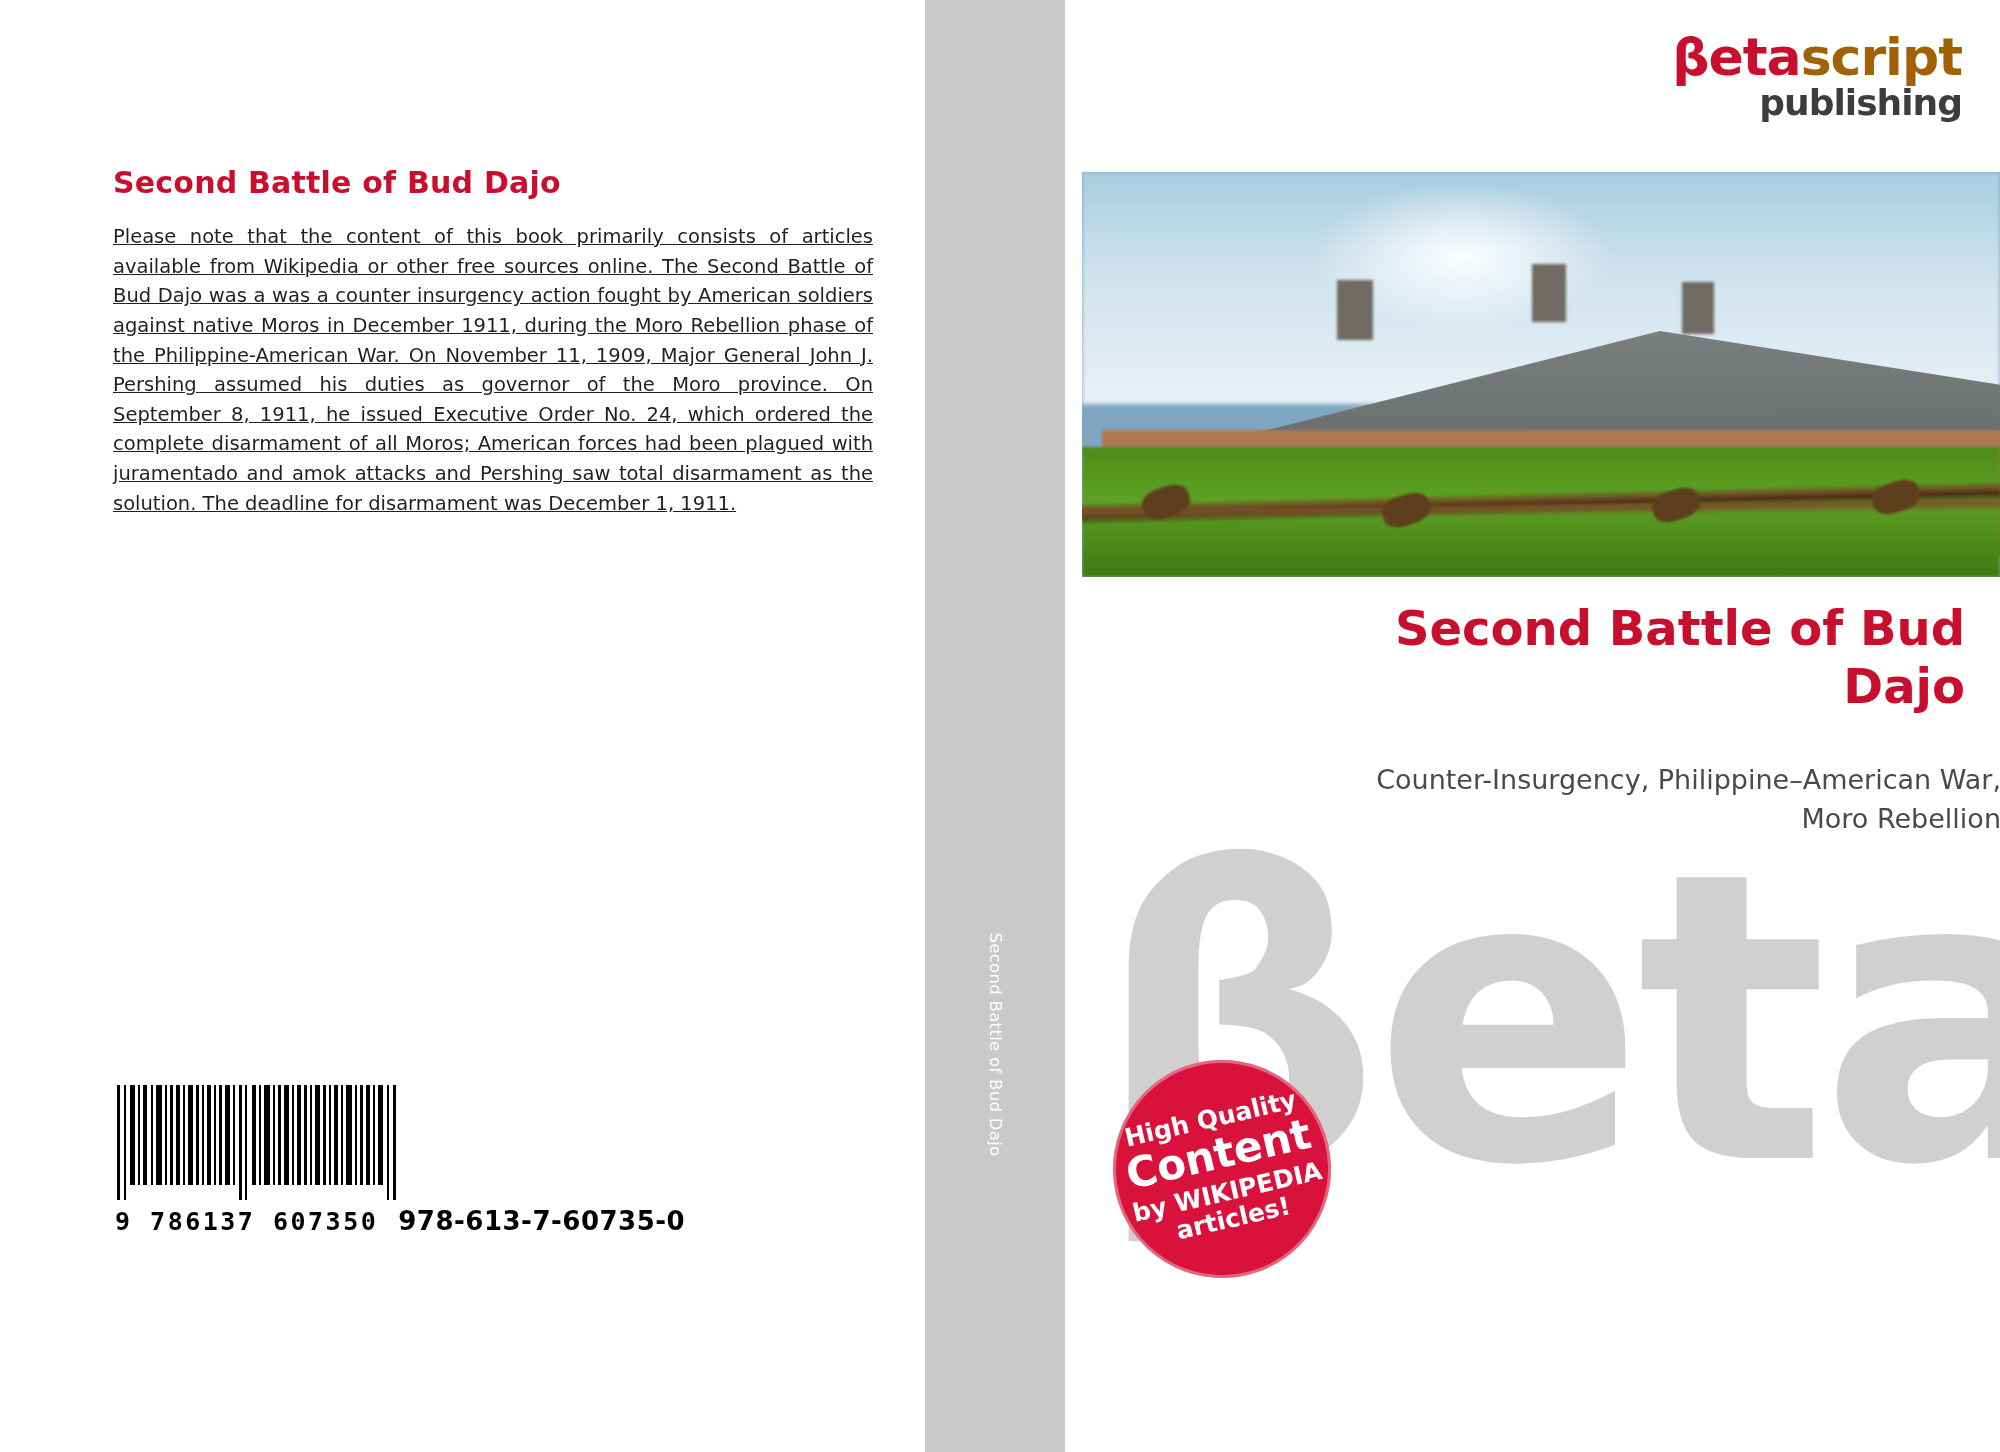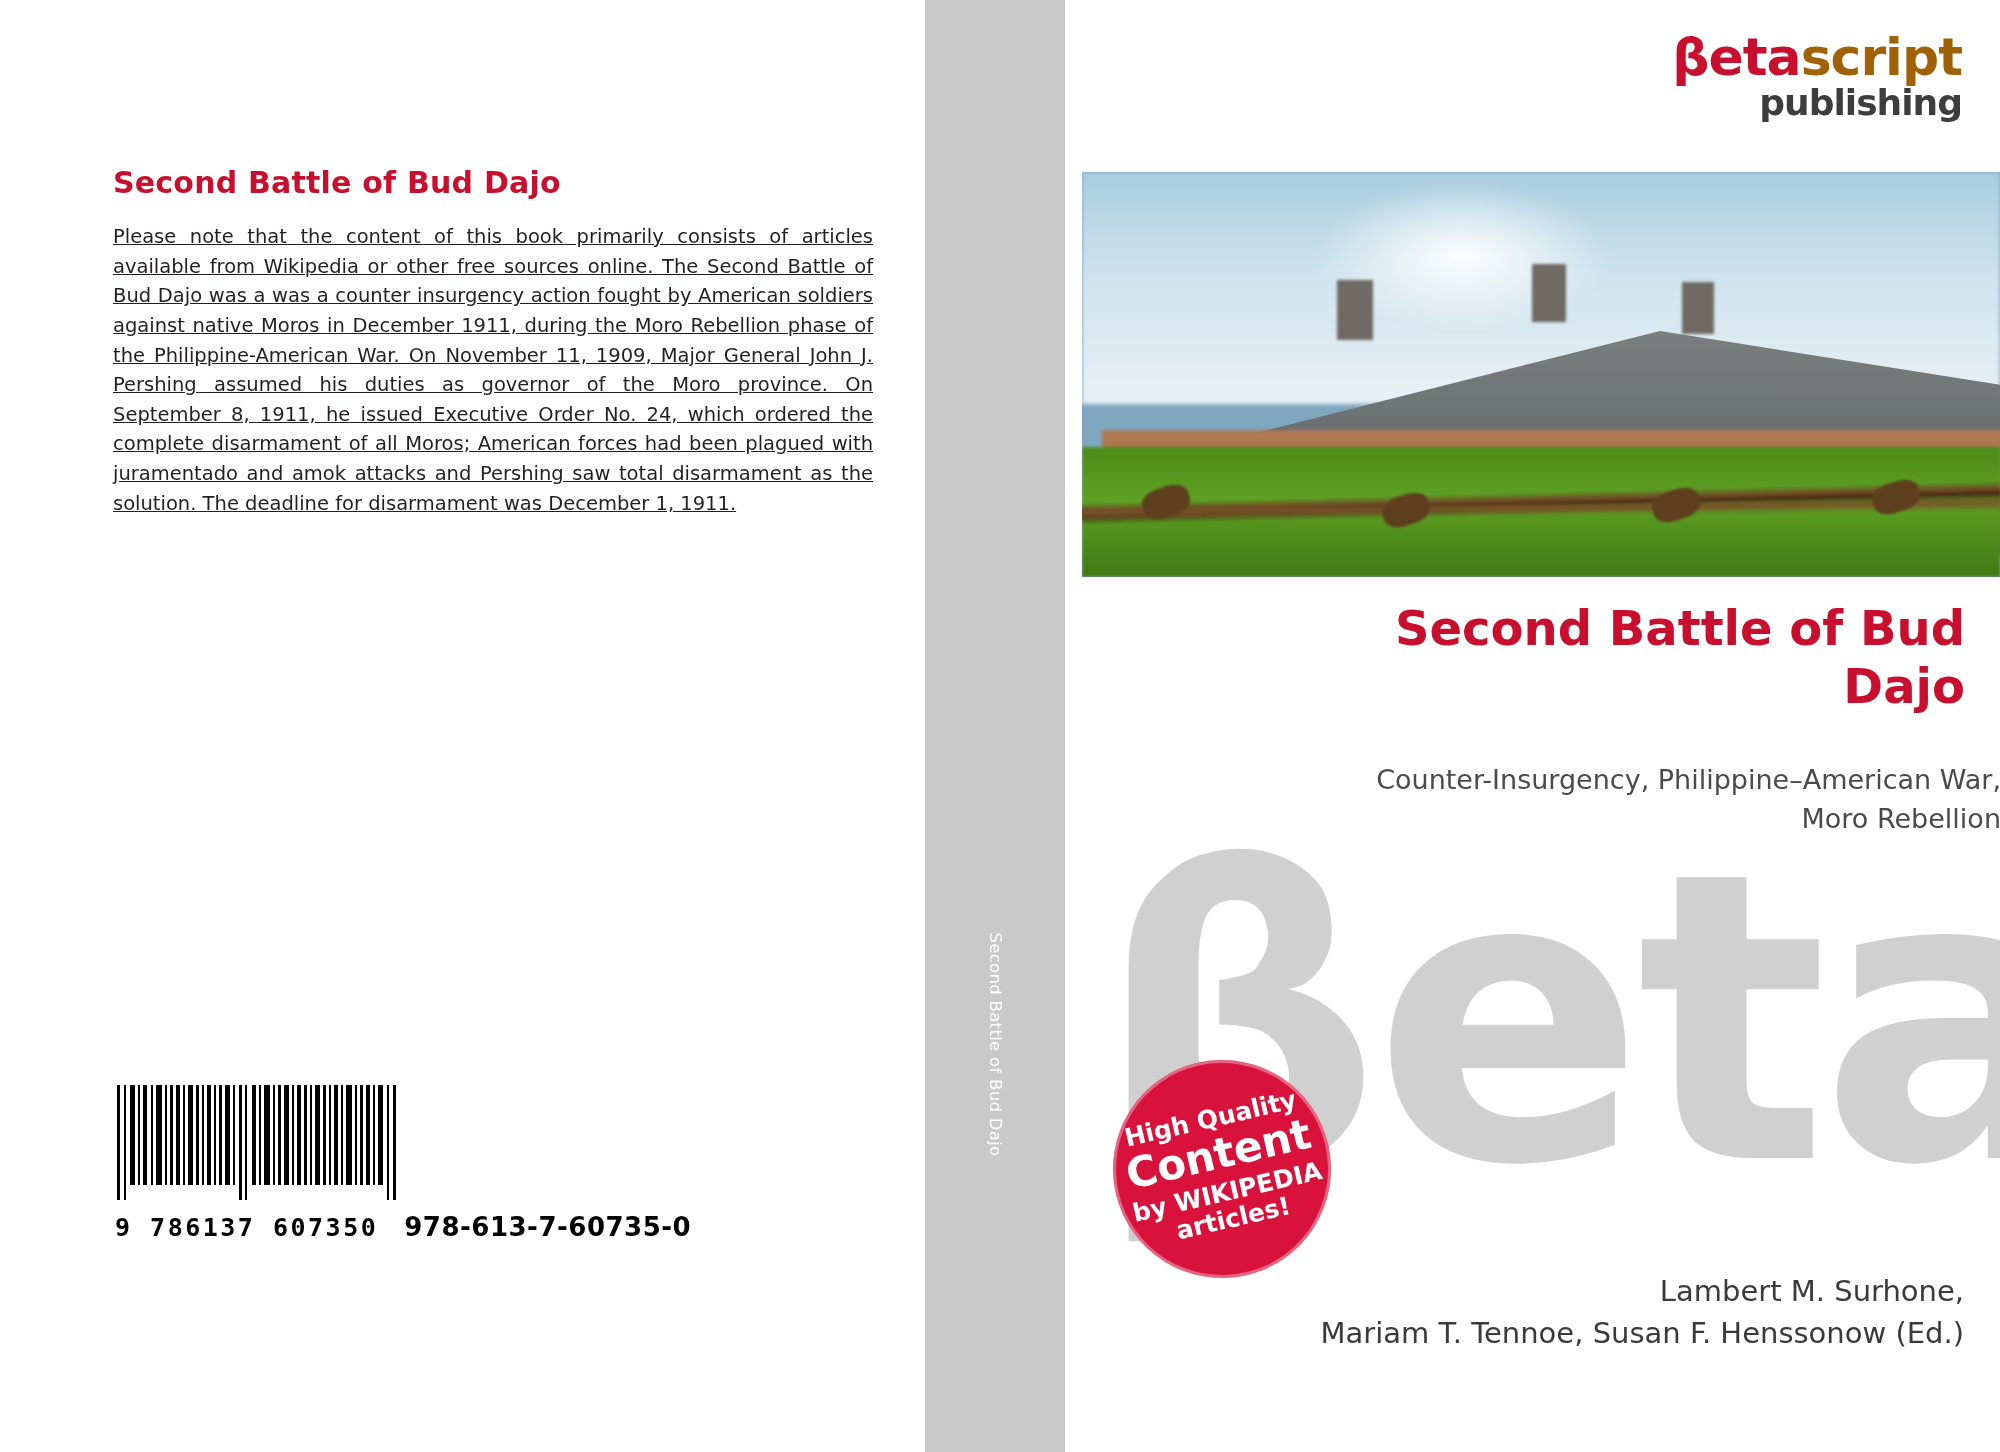--- a/index.html
+++ b/index.html
@@ -60,24 +60,24 @@
     left: 115px;
     top: 1085px;
     width: 560px;
   }
   .barcode-bars {
     height: 115px;
     width: 300px;
     display: block;
   }
   .barcode-line {
-    margin-top: 12px;
+    margin-top: 6px;
     display: flex;
     align-items: center;
-    gap: 26px;
+    gap: 20px;
     font-size: 26px;
     font-weight: bold;
     color: #000;
     letter-spacing: 1px;
   }
   .barcode-digits {
     font-family: "DejaVu Sans Mono", "Liberation Mono", monospace;
     font-size: 25px;
     letter-spacing: 2.5px;
     white-space: nowrap;
@@ -428,19 +428,15 @@
 
     <div class="badge">
       <div class="badge-inner">
         <div class="badge-l1">High Quality</div>
         <div class="badge-l2">Content</div>
         <div class="badge-l3">by WIKIPEDIA</div>
         <div class="badge-l4">articles!</div>
       </div>
     </div>
 
-    <div class="authors">
-      <div>Lambert M. Surhone,</div>
-      <div>Mariam T. Tennoe, Susan F. Henssonow (Ed.)</div>
-    </div>
 
   </div>
 </div>
 
 </body></html>

